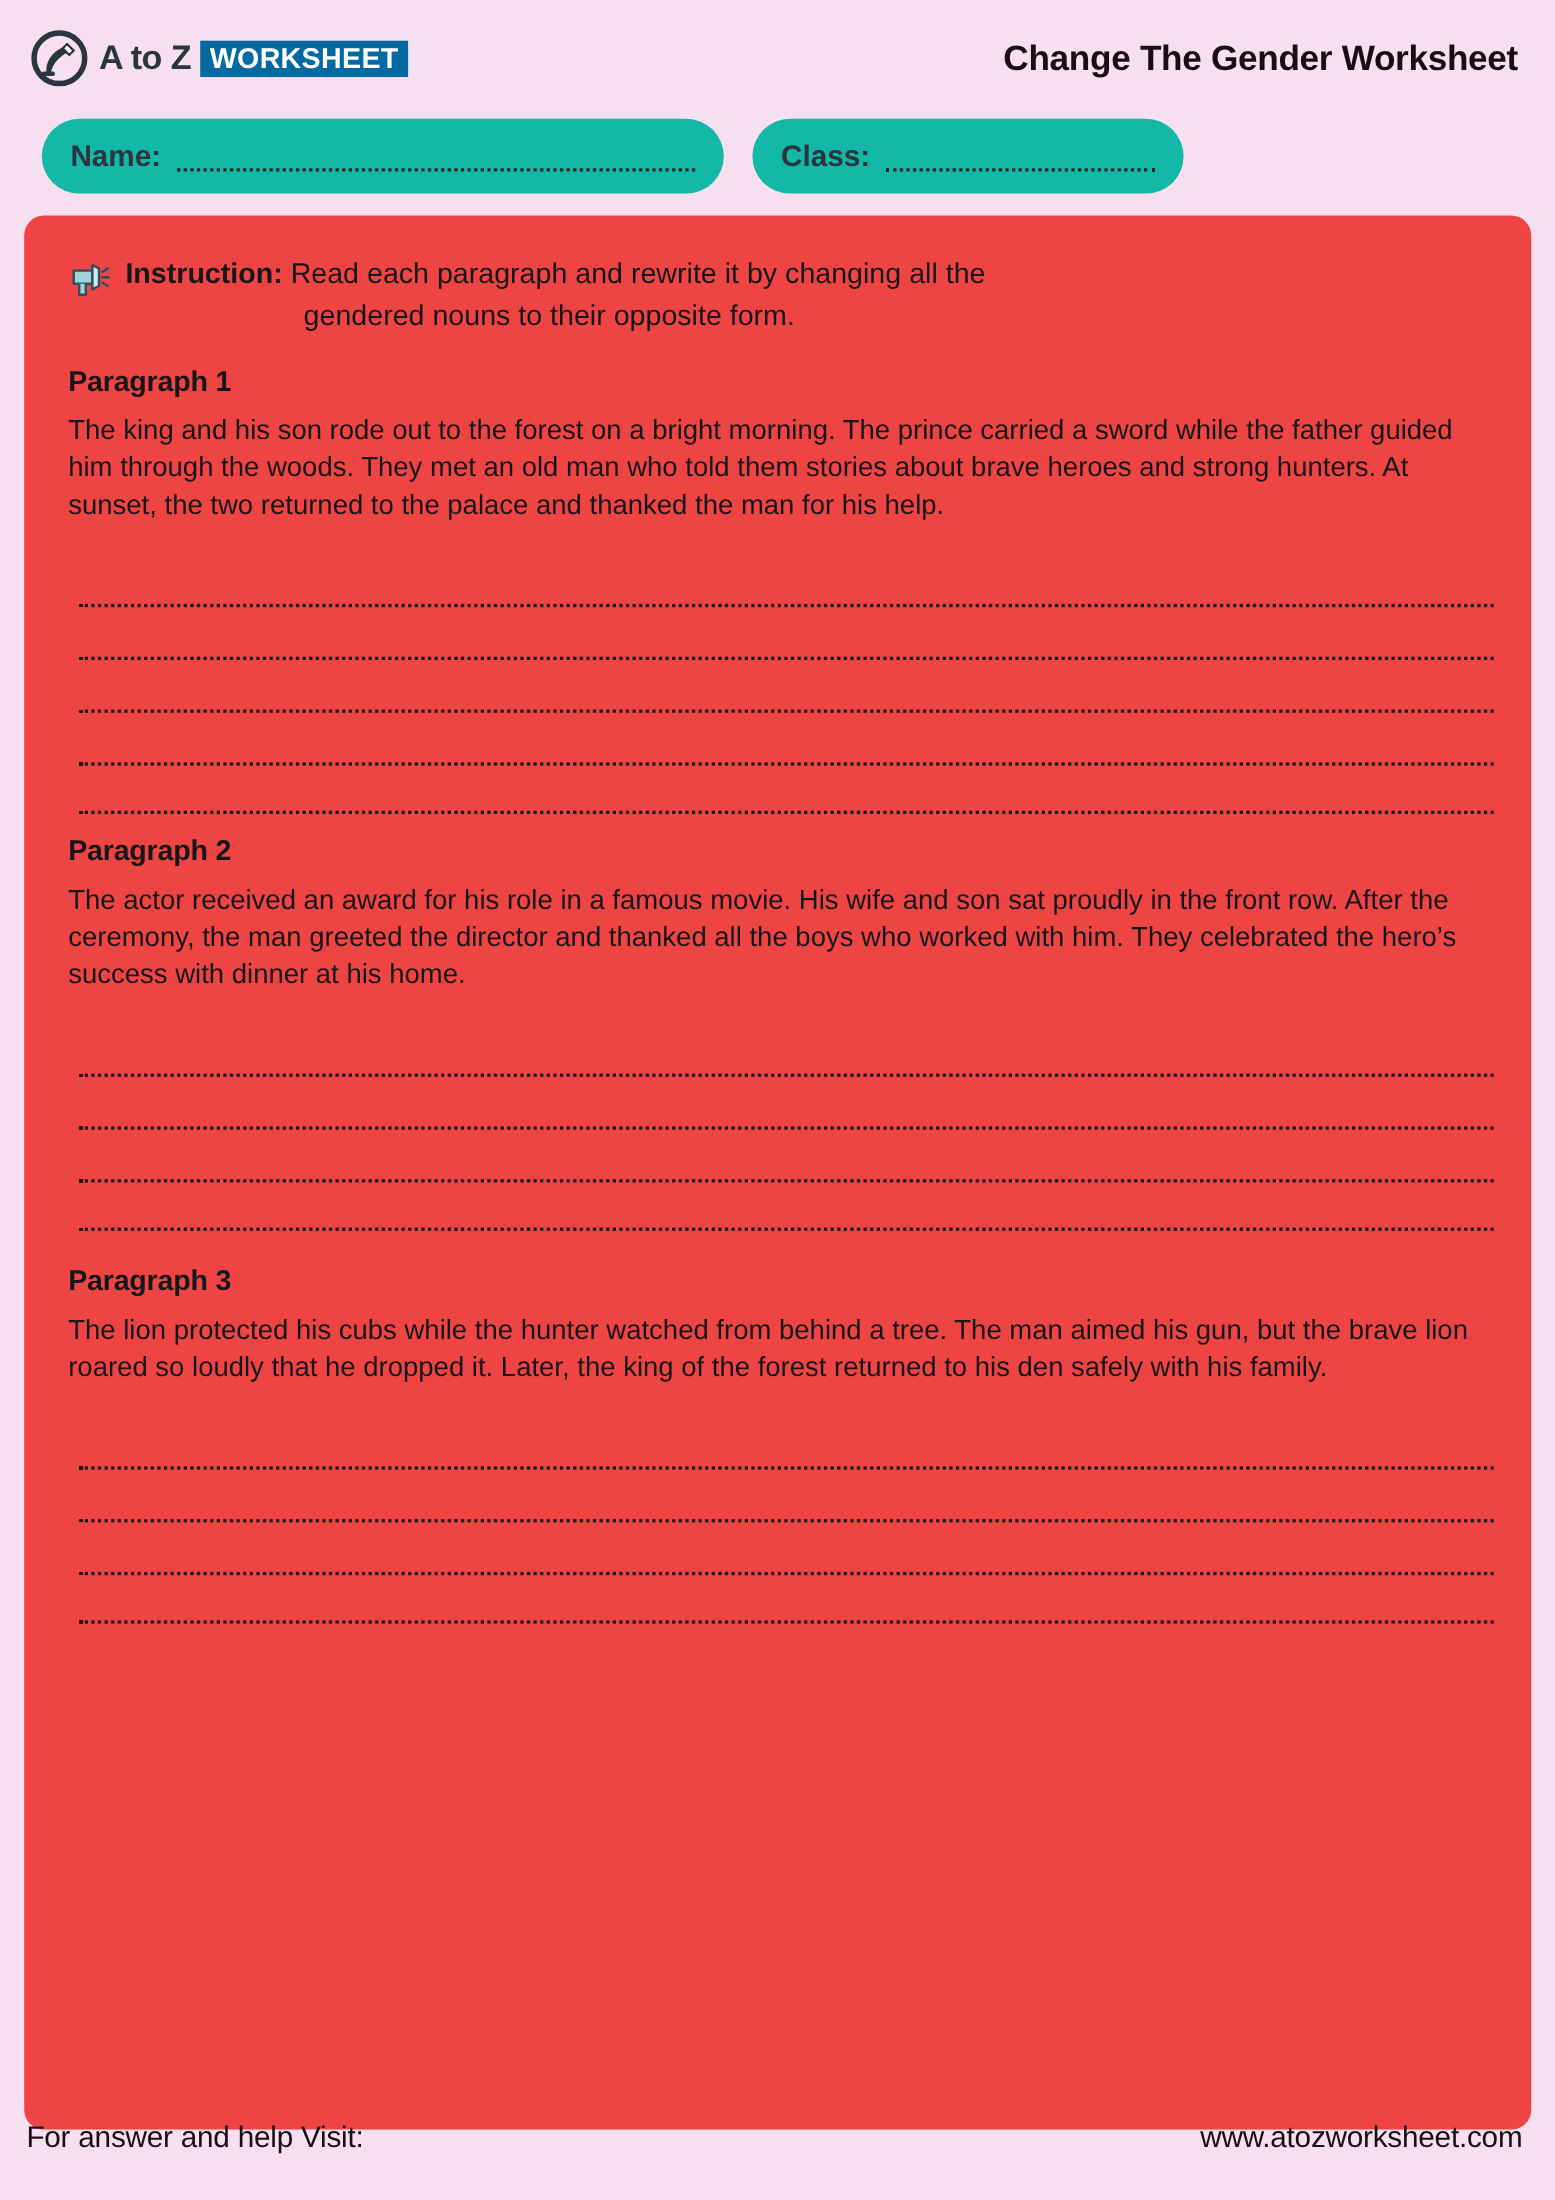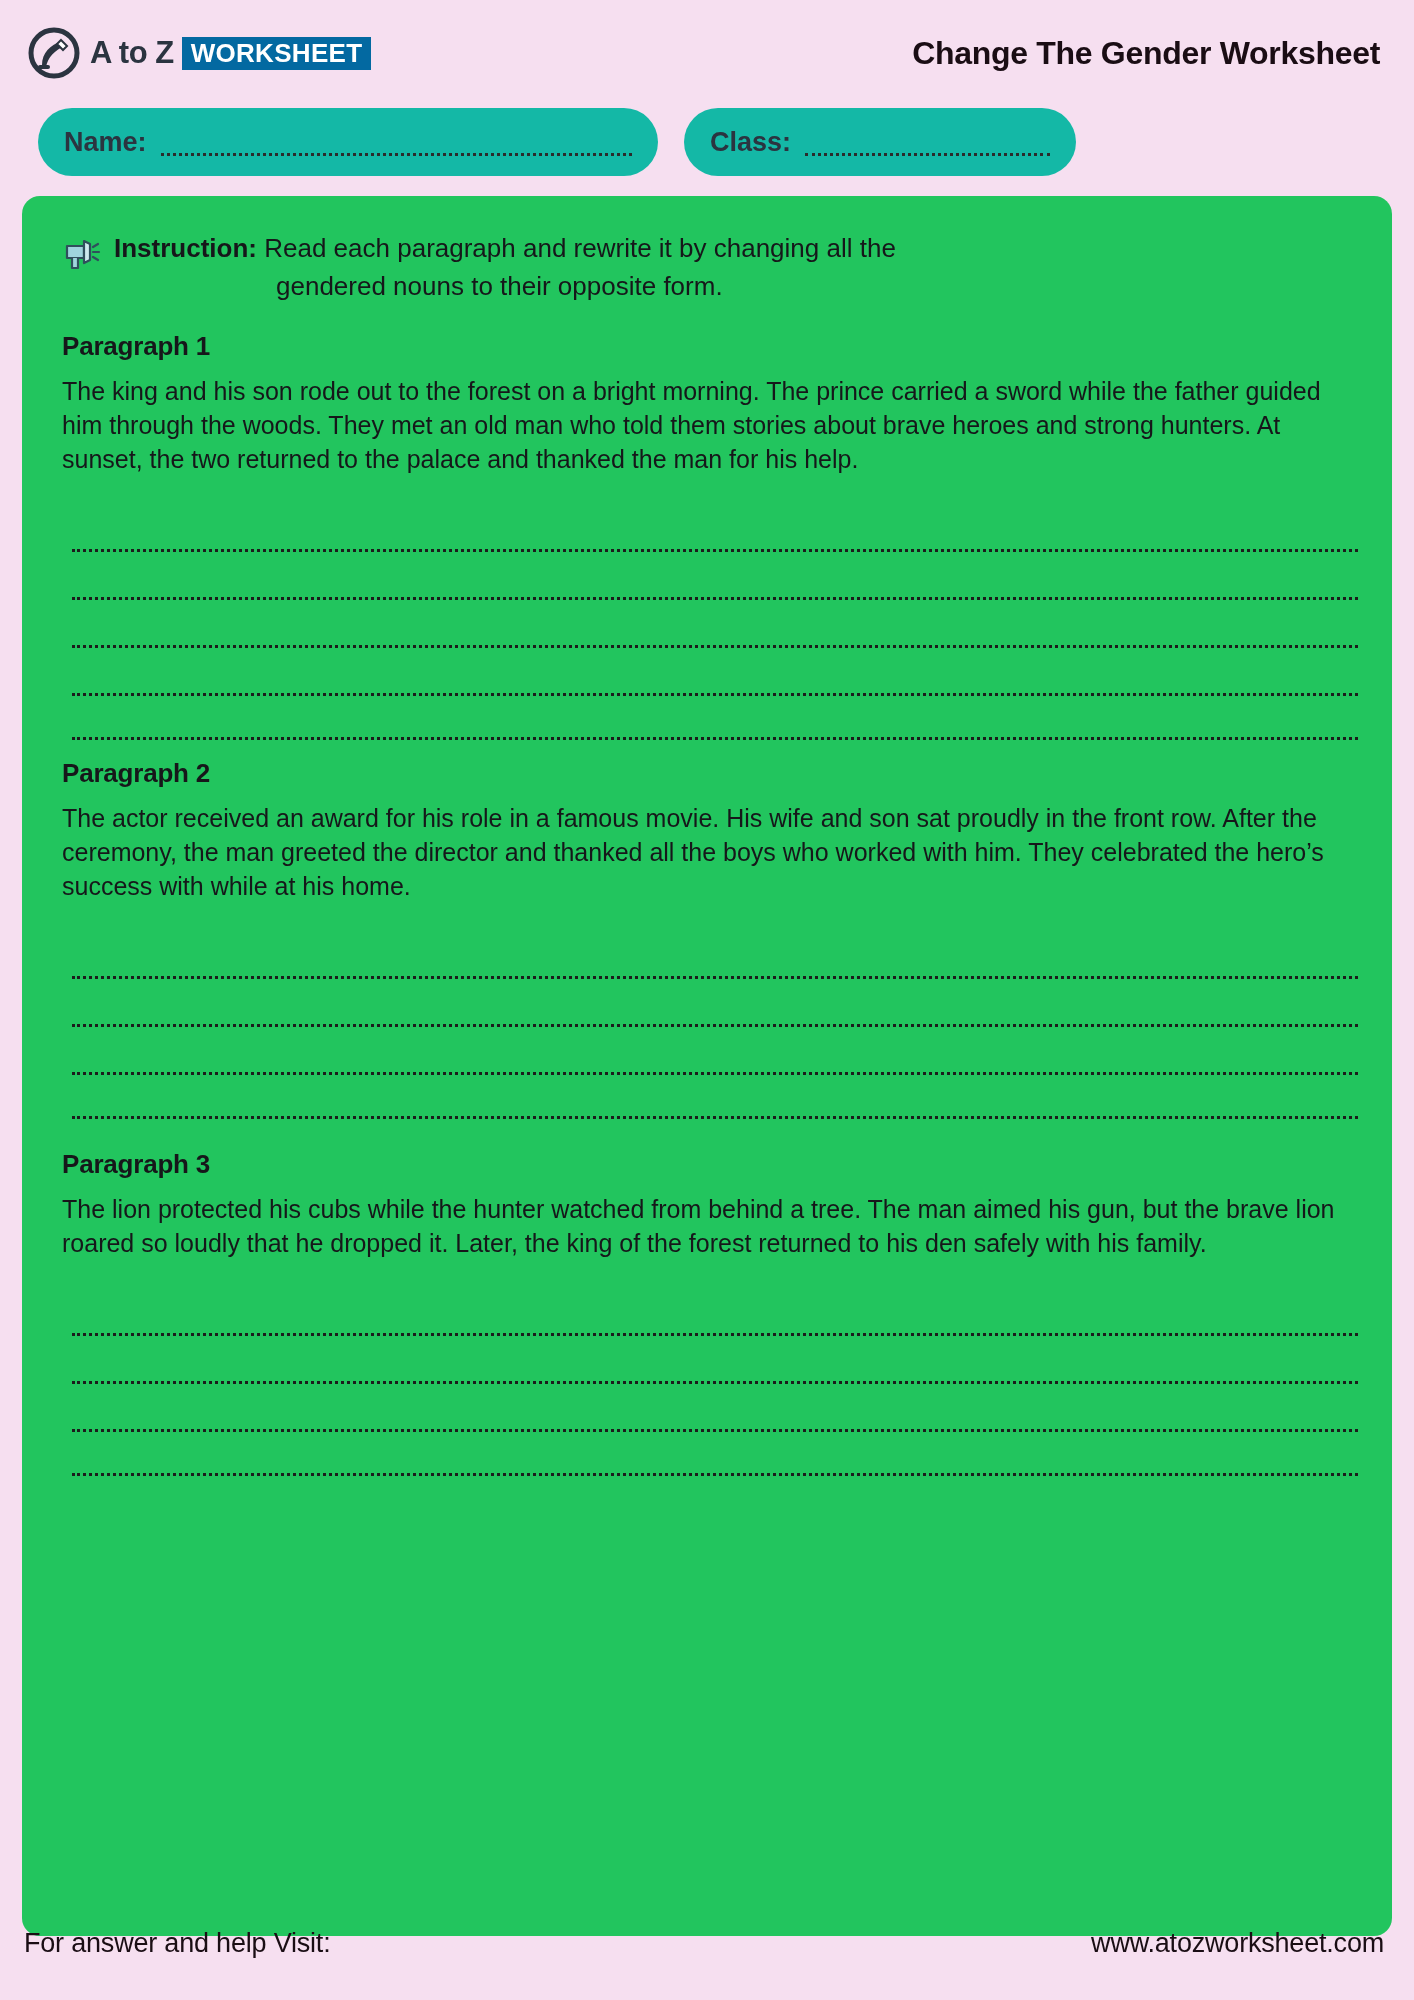--- a/index.html
+++ b/index.html
@@ -101,21 +101,21 @@
   .dotfill {
     flex: 1 1 auto;
     border-bottom: 3px dotted #2b2b2b;
     height: 1px;
     position: relative;
     top: 12px;
   }
 
   
   .card {
-    background: #22c55e;
+    background: #ef4444;
     border-radius: 18px;
     margin: 20px 22px 0 22px;
     padding: 34px 34px 30px 40px;
     height: 1740px;
   }
 
   .instruction {
     display: flex;
     align-items: flex-start;
     gap: 12px;
@@ -257,21 +257,21 @@
       <div class="answer-line"></div>
       <div class="answer-line"></div>
       <div class="answer-line"></div>
     </div>
   </div>
 
   <div class="gap-after-p1"></div>
 
   <div class="para-block">
     <div class="para-heading">Paragraph 2</div>
-    <div class="para-text">The actor received an award for his role in a famous movie. His wife and son sat proudly in the front row. After the ceremony, the man greeted the director and thanked all the boys who worked with him. They celebrated the hero’s success with while at his home.</div>
+    <div class="para-text">The actor received an award for his role in a famous movie. His wife and son sat proudly in the front row. After the ceremony, the man greeted the director and thanked all the boys who worked with him. They celebrated the hero’s success with dinner at his home.</div>
     <div class="answer-lines">
       <div class="answer-line"></div>
       <div class="answer-line"></div>
       <div class="answer-line"></div>
       <div class="answer-line"></div>
     </div>
   </div>
 
   <div class="gap-after-p2"></div>
 

